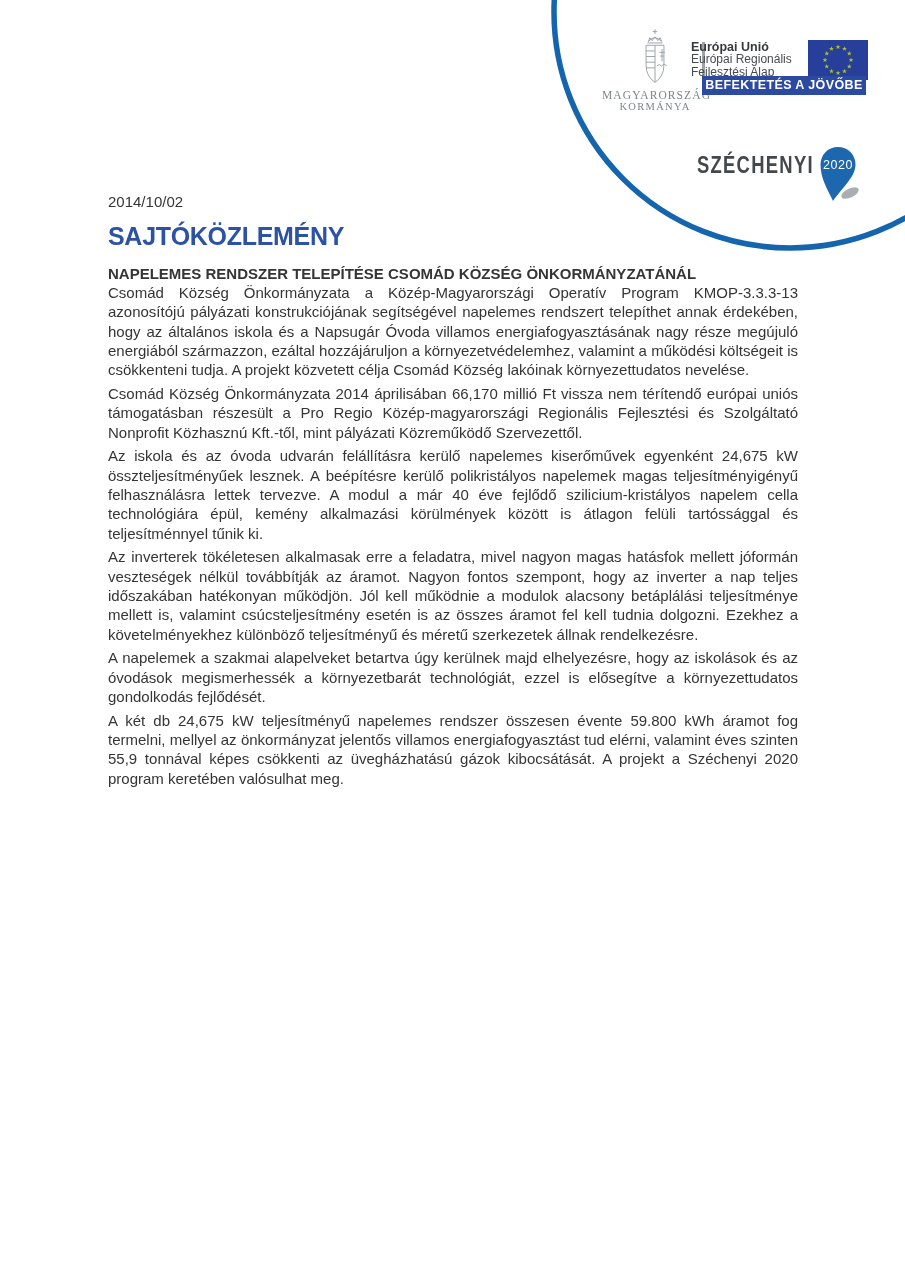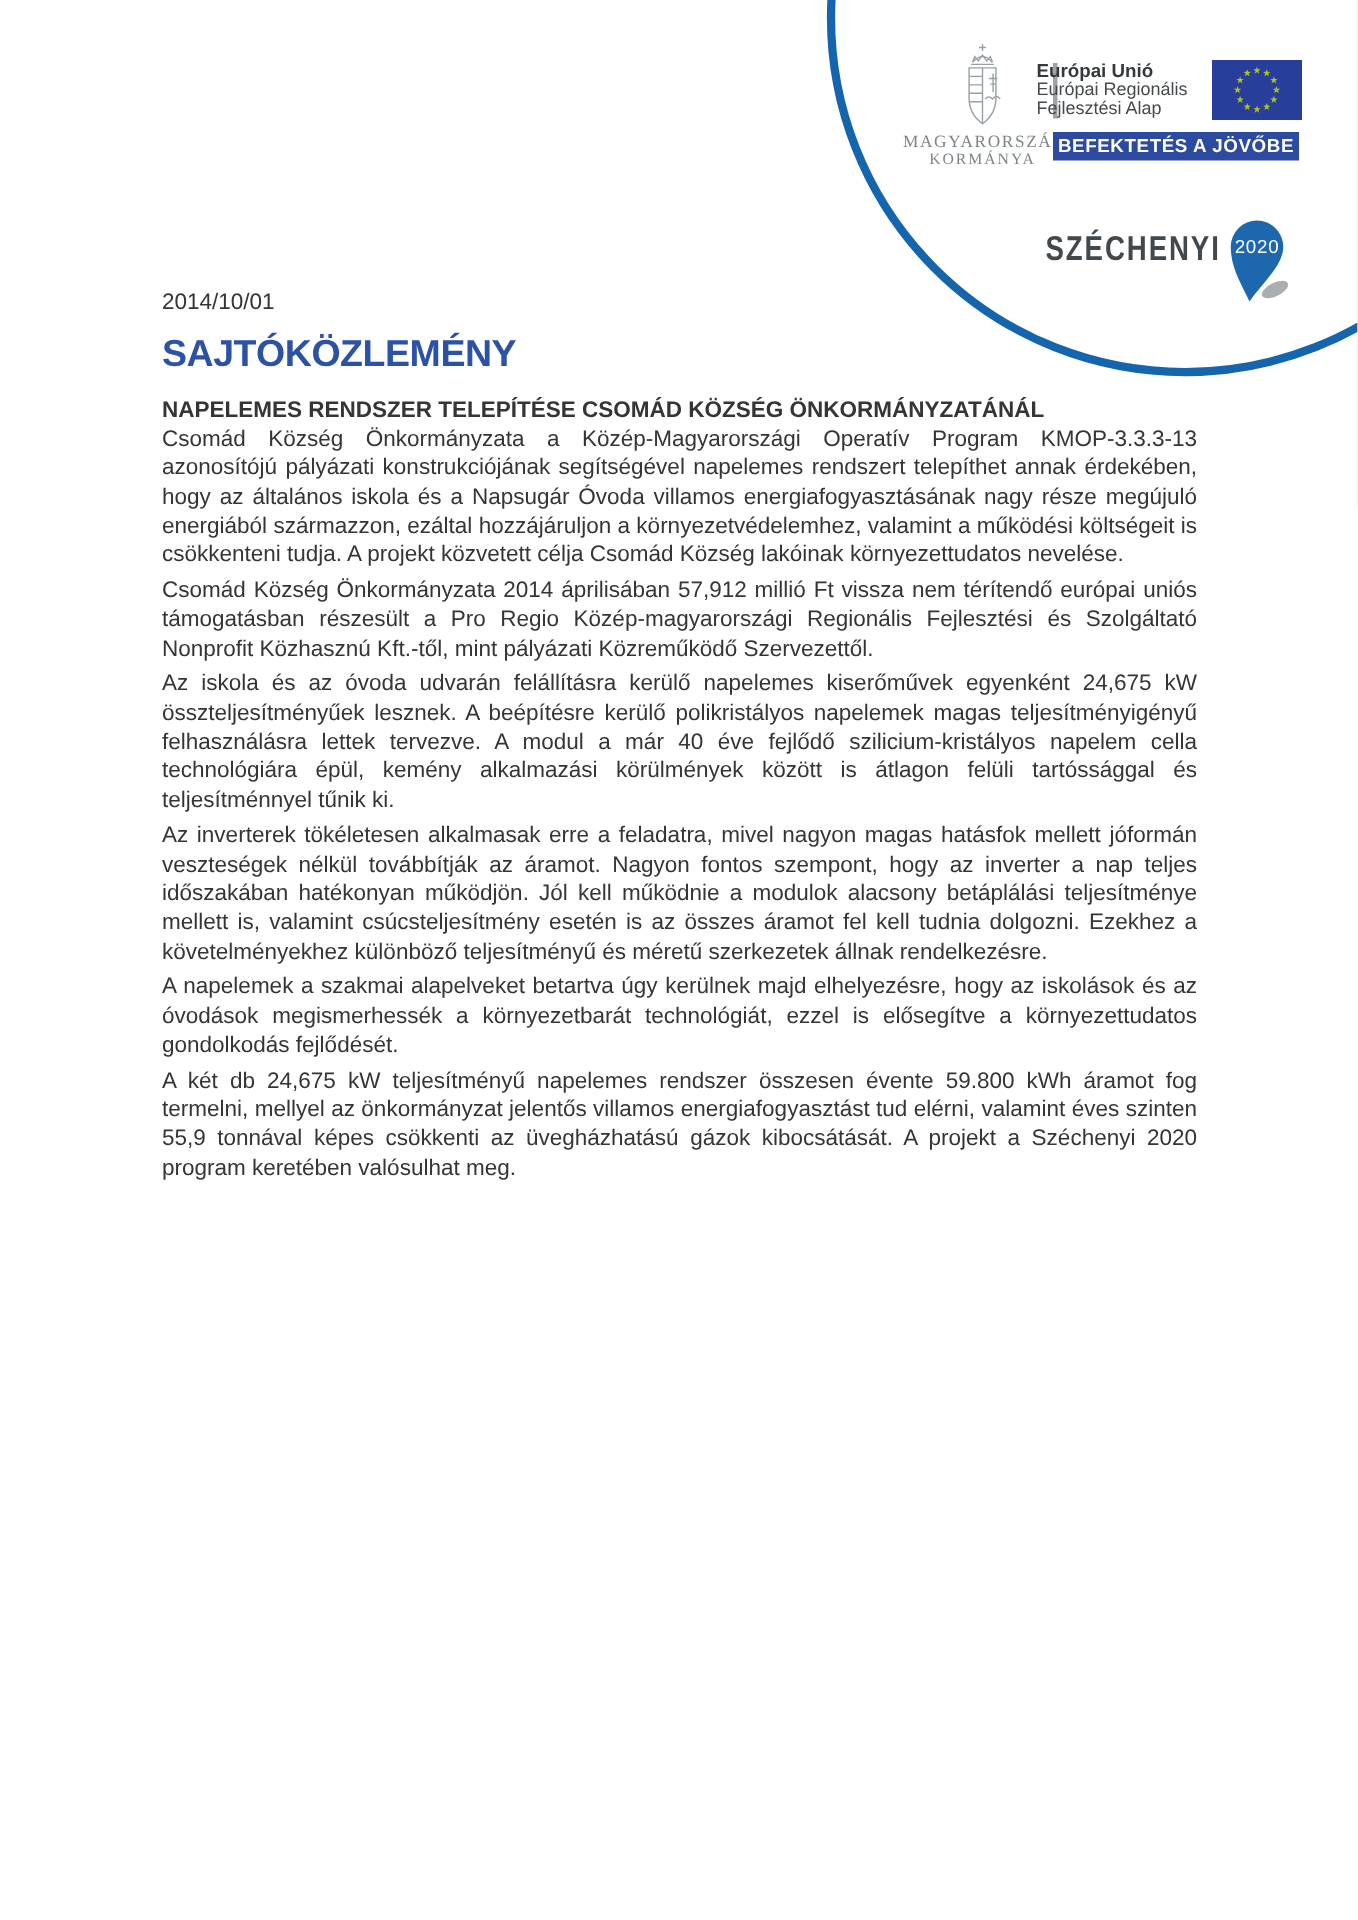--- a/index.html
+++ b/index.html
@@ -19,21 +19,21 @@
   .gov-line2{
     font-family:"Liberation Serif", serif;font-size:10.5px;letter-spacing:1.3px;
     color:var(--gray-logo,#7e8588);line-height:12px;white-space:nowrap;
   }
   .eu-divider{position:absolute;left:702px;top:42px;width:2.5px;height:37px;background:#9fa4a8;}
   .eu-text{position:absolute;left:691px;top:41px;line-height:12.3px;}
   .eu-text .l1{font-size:12.5px;font-weight:bold;color:#36393b;}
   .eu-text .l2,.eu-text .l3{font-size:12px;color:#474a4c;}
   .eu-flag{position:absolute;left:808px;top:40px;}
   .invest-banner{
-    position:absolute;left:702px;top:88px;width:164px;height:19px;
+    position:absolute;left:702px;top:76px;width:164px;height:19px;
     background:var(--banner-blue,#2b4aa0);color:#ffffff;font-size:12.5px;font-weight:bold;
     letter-spacing:0.4px;text-align:center;line-height:19px;white-space:nowrap;
   }
   .szechenyi-wordmark{
     position:absolute;left:697px;top:152px;font-size:23px;font-weight:bold;
     color:#43484c;letter-spacing:1.6px;transform:scaleX(0.80);transform-origin:left top;
     white-space:nowrap;
   }
   .pin-svg{position:absolute;left:816px;top:143px;}
   
@@ -110,25 +110,25 @@
 
   <div class="szechenyi-wordmark">SZÉCHENYI</div>
 
   <svg class="pin-svg" width="48" height="62" viewBox="0 0 48 62" aria-hidden="true">
     <ellipse cx="34" cy="50" rx="9.5" ry="4.5" transform="rotate(-26 34 50)" fill="#abaeb0"></ellipse>
     <path d="M17 58 C 12 47 4.5 36 4.5 21.5 A 17.5 17.5 0 1 1 39.5 21.5 C 39.5 34 26 45 17 58 Z" fill="#1c67ae"></path>
     <text x="22" y="25.5" text-anchor="middle" font-size="12.5" letter-spacing="0.5" fill="#ffffff" font-family="Liberation Sans, sans-serif">2020</text>
   </svg>
 
   <div class="content">
-    <p class="doc-date">2014/10/01</p>
+    <p class="doc-date">2014/10/02</p>
     <h1 class="doc-title">SAJTÓKÖZLEMÉNY</h1>
     <h2 class="doc-subtitle">NAPELEMES RENDSZER TELEPÍTÉSE CSOMÁD KÖZSÉG ÖNKORMÁNYZATÁNÁL</h2>
 
     <p class="doc-par">Csomád Község Önkormányzata a Közép-Magyarországi Operatív Program KMOP-3.3.3-13 azonosítójú pályázati konstrukciójának segítségével napelemes rendszert telepíthet annak érdekében, hogy az általános iskola és a Napsugár Óvoda villamos energiafogyasztásának nagy része megújuló energiából származzon, ezáltal hozzájáruljon a környezetvédelemhez, valamint a működési költségeit is csökkenteni tudja. A projekt közvetett célja Csomád Község lakóinak környezettudatos nevelése.</p>
-    <p class="doc-par">Csomád Község Önkormányzata 2014 áprilisában 57,912 millió Ft vissza nem térítendő európai uniós támogatásban részesült a Pro Regio Közép-magyarországi Regionális Fejlesztési és Szolgáltató Nonprofit Közhasznú Kft.-től, mint pályázati Közreműködő Szervezettől.</p>
+    <p class="doc-par">Csomád Község Önkormányzata 2014 áprilisában 66,170 millió Ft vissza nem térítendő európai uniós támogatásban részesült a Pro Regio Közép-magyarországi Regionális Fejlesztési és Szolgáltató Nonprofit Közhasznú Kft.-től, mint pályázati Közreműködő Szervezettől.</p>
     <p class="doc-par">Az iskola és az óvoda udvarán felállításra kerülő napelemes kiserőművek egyenként 24,675 kW összteljesítményűek lesznek. A beépítésre kerülő polikristályos napelemek magas teljesítményigényű felhasználásra lettek tervezve. A modul a már 40 éve fejlődő szilicium-kristályos napelem cella technológiára épül, kemény alkalmazási körülmények között is átlagon felüli tartóssággal és teljesítménnyel tűnik ki.</p>
     <p class="doc-par">Az inverterek tökéletesen alkalmasak erre a feladatra, mivel nagyon magas hatásfok mellett jóformán veszteségek nélkül továbbítják az áramot. Nagyon fontos szempont, hogy az inverter a nap teljes időszakában hatékonyan működjön. Jól kell működnie a modulok alacsony betáplálási teljesítménye mellett is, valamint csúcsteljesítmény esetén is az összes áramot fel kell tudnia dolgozni. Ezekhez a követelményekhez különböző teljesítményű és méretű szerkezetek állnak rendelkezésre.</p>
     <p class="doc-par">A napelemek a szakmai alapelveket betartva úgy kerülnek majd elhelyezésre, hogy az iskolások és az óvodások megismerhessék a környezetbarát technológiát, ezzel is elősegítve a környezettudatos gondolkodás fejlődését.</p>
     <p class="doc-par">A két db 24,675 kW teljesítményű napelemes rendszer összesen évente 59.800 kWh áramot fog termelni, mellyel az önkormányzat jelentős villamos energiafogyasztást tud elérni, valamint éves szinten 55,9 tonnával képes csökkenti az üvegházhatású gázok kibocsátását. A projekt a Széchenyi 2020 program keretében valósulhat meg.</p>
   </div>
 
 </div>
 
 </body></html>

